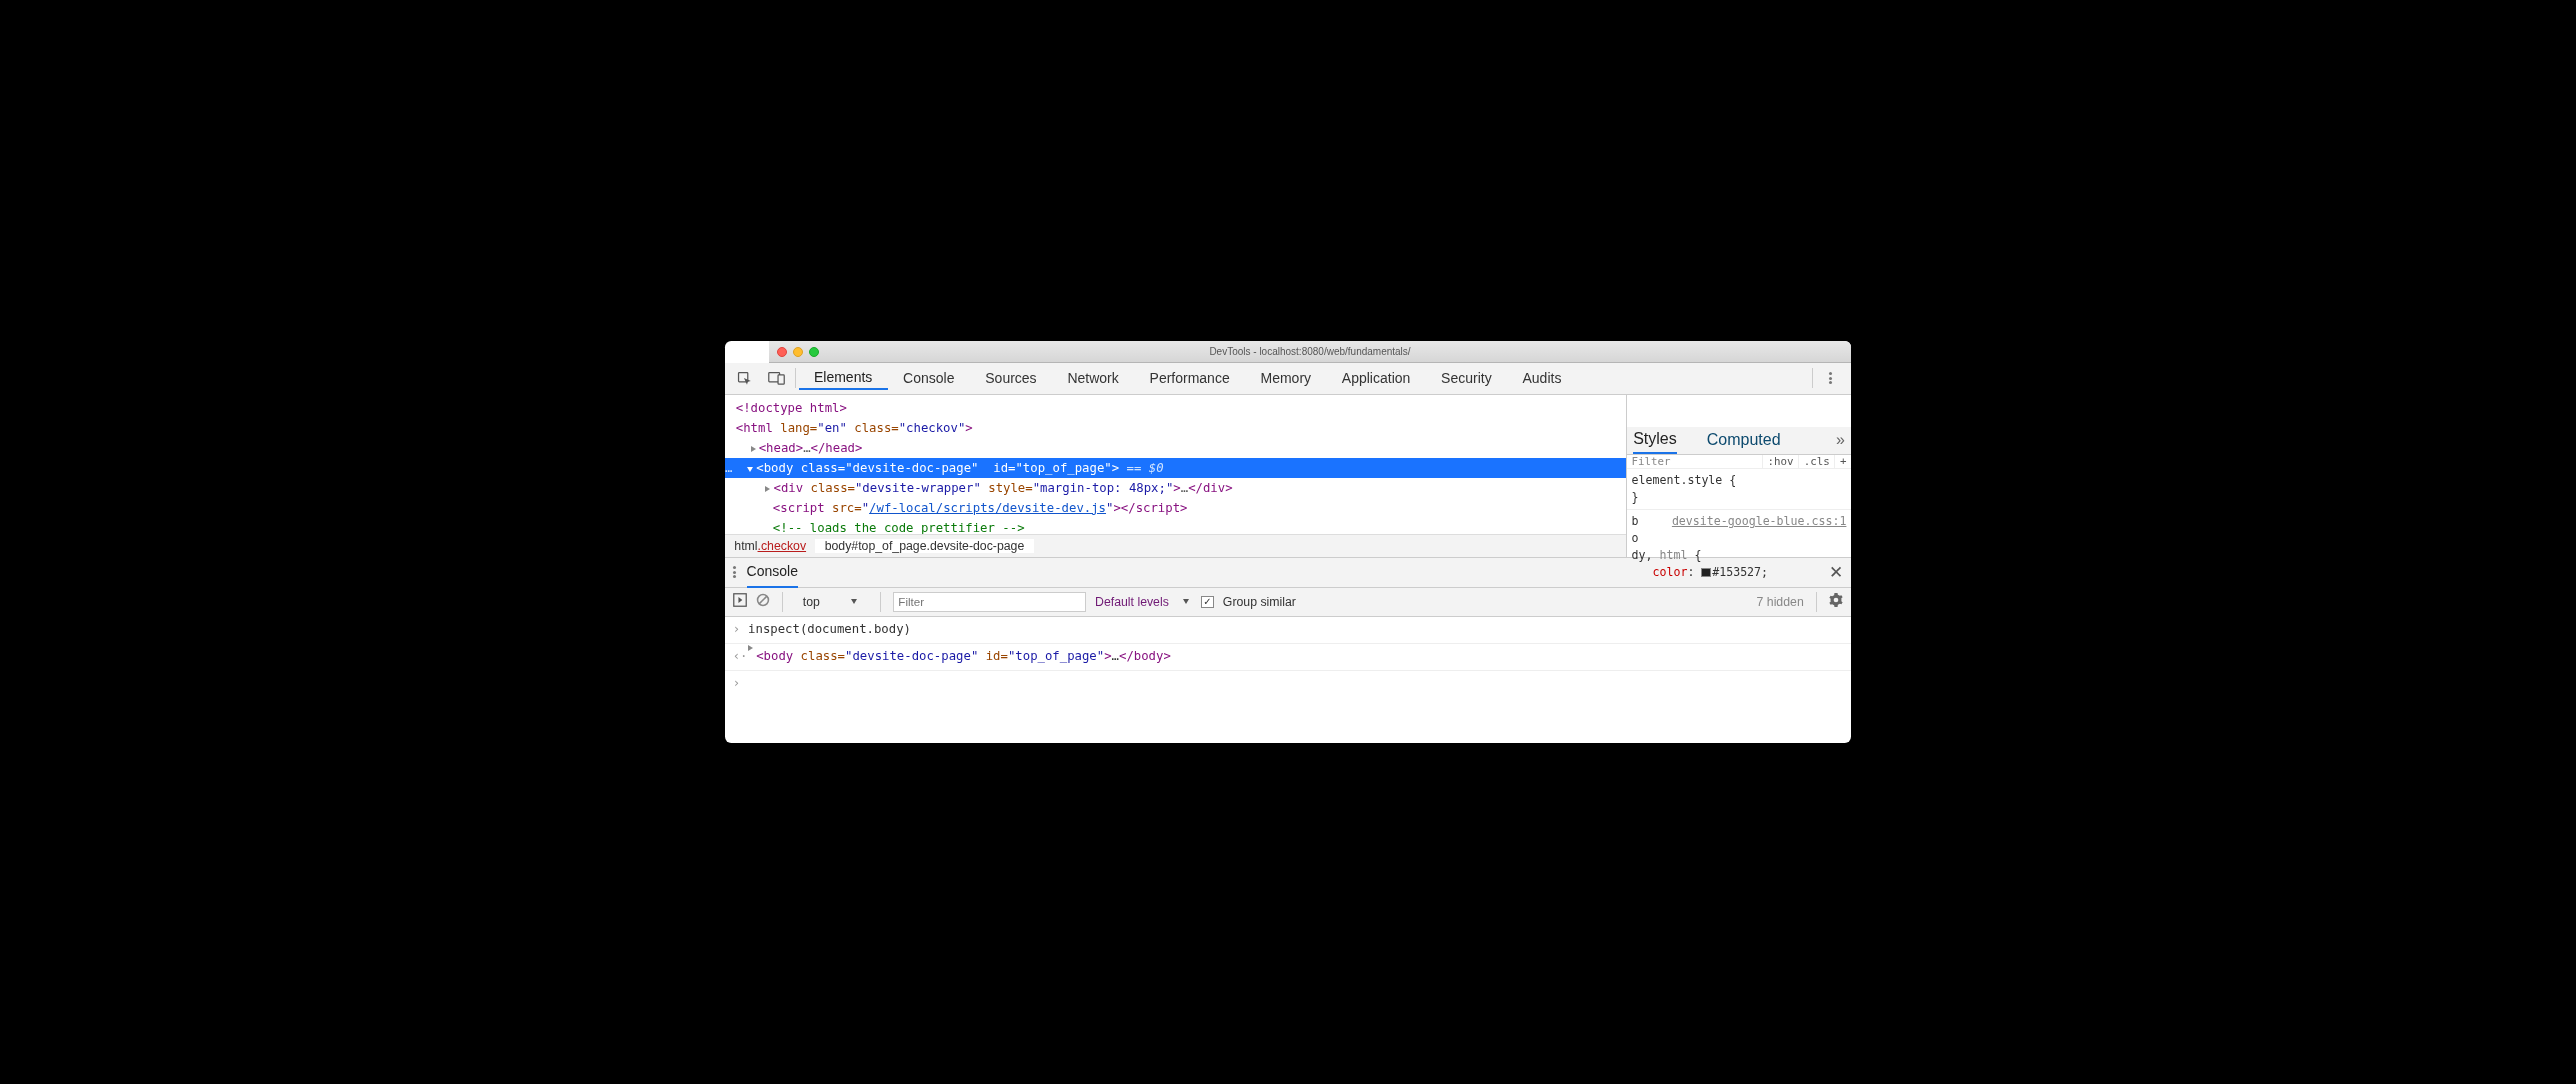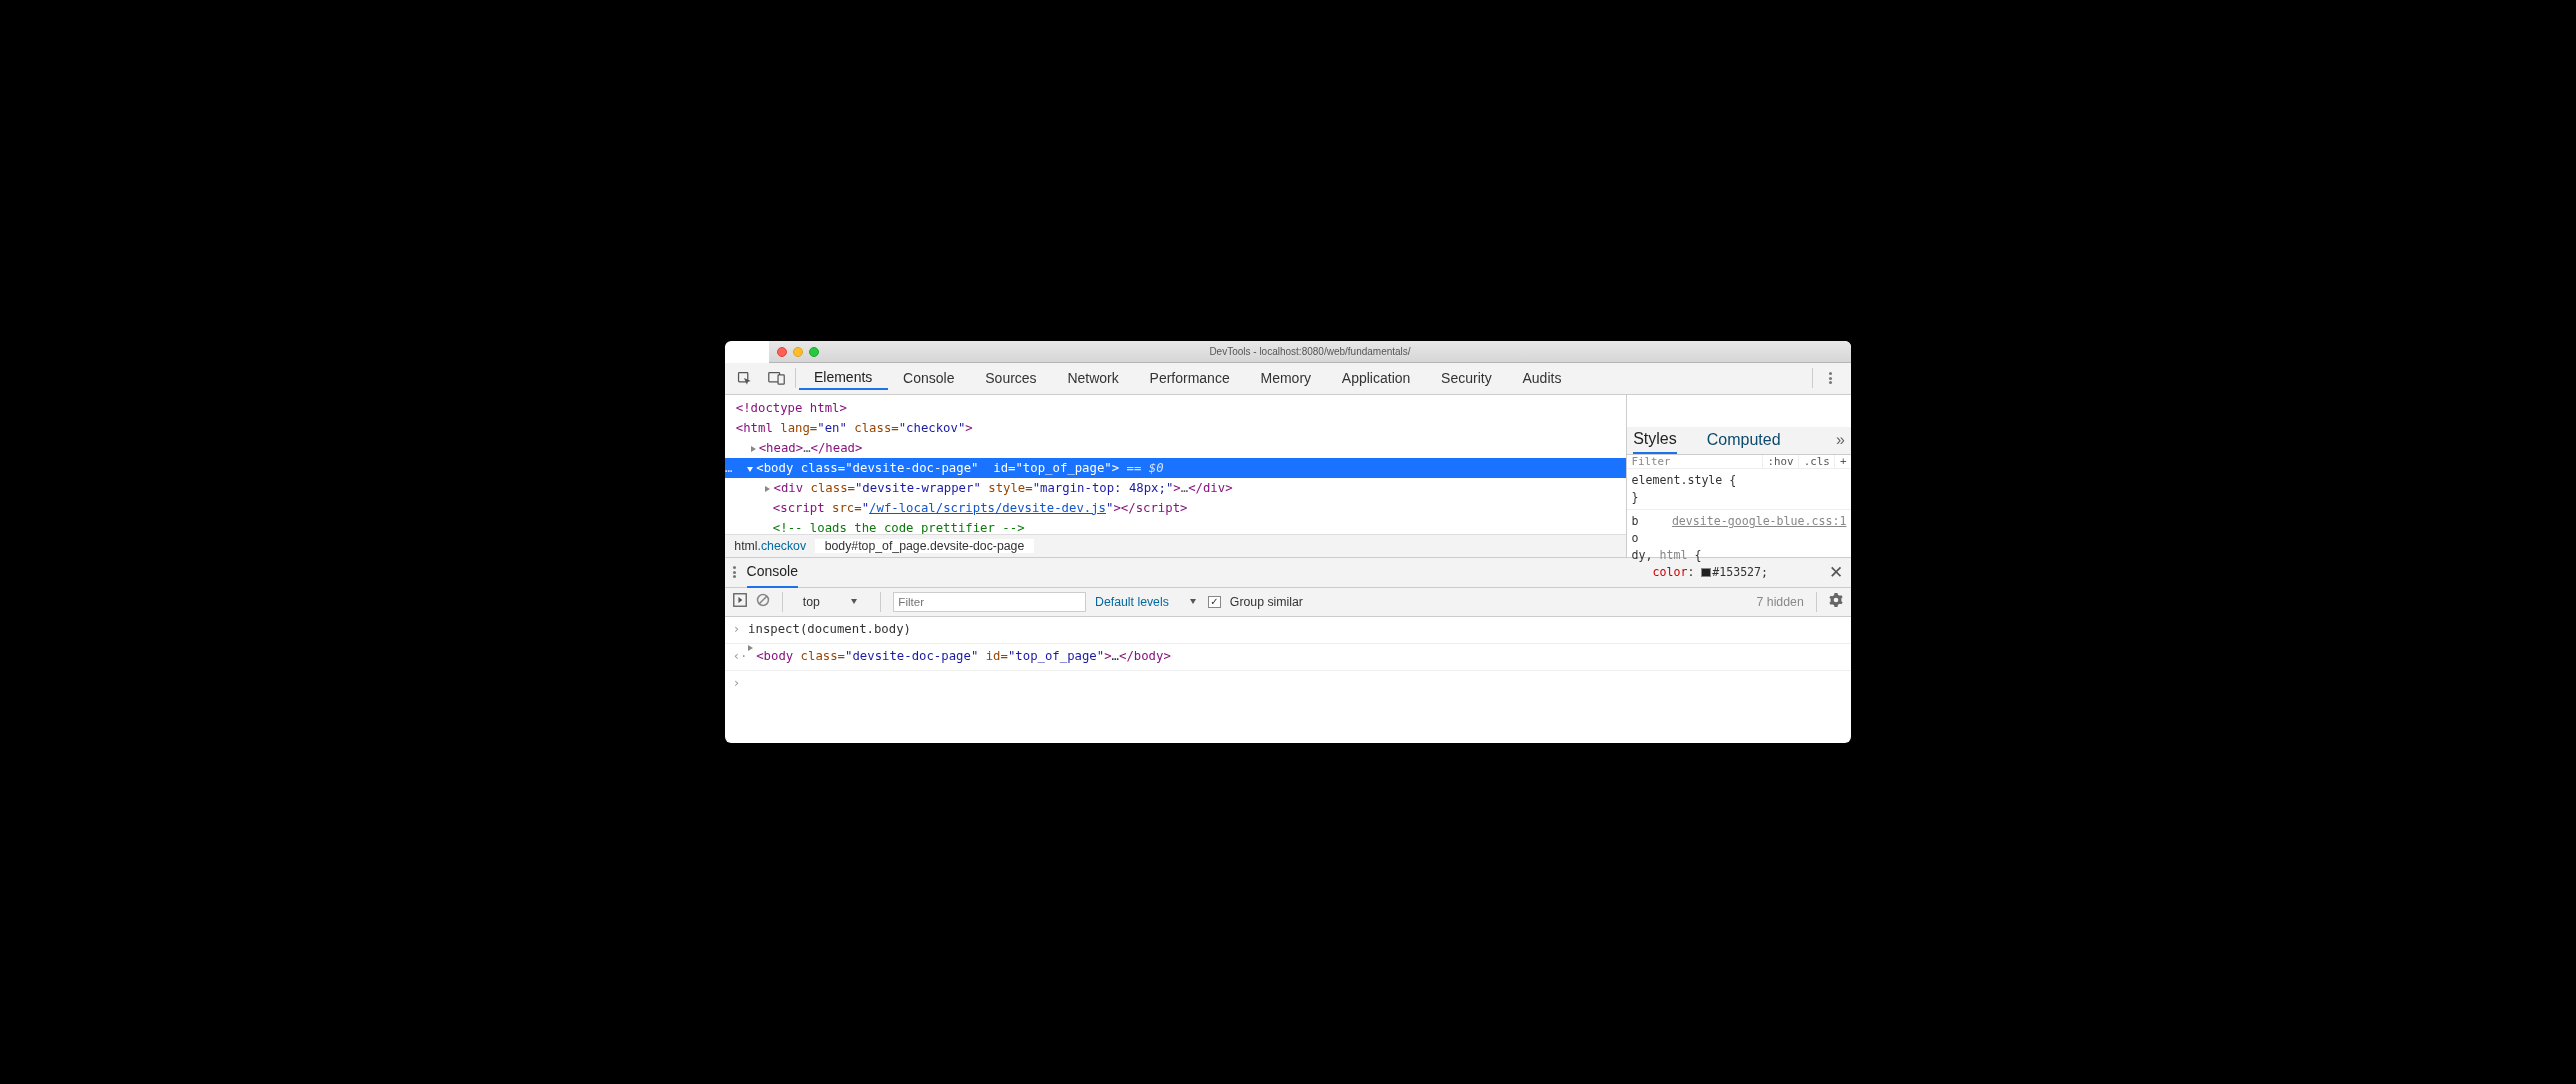--- a/index.html
+++ b/index.html
@@ -74,21 +74,21 @@
   }
   .sel-line .punct,.sel-line .tagn,.sel-line .attr,.sel-line .aval{ color:#fff;}
   .sel-line .ghost{ color:#cfe3ff; font-style:italic;}
   .sel-line .pre { color:#cfe3ff; }
   .tri { display:inline-block; width:0;height:0; border-style:solid; margin-right:3.1px;}
   .tri.right { border-width:3.9px 0 3.9px 5.4px; border-color:transparent transparent transparent #888;}
   .tri.down  { border-width:5.4px 3.9px 0 3.9px; border-color:#fff transparent transparent transparent;}
   
   .crumbs { height:23px; background:#f3f3f3; border-top:0.8px solid #ddd; display:flex; align-items:center; font-size:12.3px; color:#333; }
   .crumb { padding:0 9.3px; }
-  .crumb .orange{ color:#0369a1; }
+  .crumb .orange{ color:#b91c1c;text-decoration:underline; }
   .crumb.sel { background:#fff; }
   
   .sidepanel { width:224px; display:flex; flex-direction:column; }
   .stabs { height:28px; display:flex; align-items:center; border-bottom:0.8px solid #ccc; background:#f3f3f3; padding:0 6.2px; font-size:16px; gap:30px;margin-top:32px;}
   .stab { height:28px; display:flex; align-items:center; color:#0c4a6e; }
   .stab.active { color:#222; border-bottom:2.3px solid #1a73e8; }
   .chev2 { color:#666; margin-left:auto; }
   .filterrow { display:flex; align-items:center; border-bottom:0.8px solid #eee; height:23px; font-family:Menlo,monospace; font-size:10.8px; color:#888; }
   .filterrow .fi { flex:1; padding:0 4.6px; }
   .filterrow .btn { padding:0 4.6px; border-left:0.8px solid #eee; color:#555;}
@@ -107,21 +107,21 @@
   .kebab { color:#777; font-size:15.4px; letter-spacing:0; line-height:6.2px; display:flex; flex-direction:column; gap:1.5px;}
   .kebab span{ width:3.1px;height:3.1px;background:#777;border-radius:50%;}
   
   .ctoolbar {
     display:flex; align-items:center; height:29px; background:#f3f3f3;
     border-bottom:0.8px solid #ccc; padding:0 7.7px; gap:9.3px; font-size:12.3px; color:#333;
   }
   .dropdown { display:flex; align-items:center; gap:31px; background:#f3f3f3; padding:1.5px 6.2px; border:0.8px solid transparent;}
   .dropdown .dtri{ border-width:5.4px 3.9px 0 3.9px; border-color:#555 transparent transparent transparent;}
   .finput { background:#fff; border:0.8px solid #ccc; height:20px; width:193px; padding:0 4.6px; color:#888; font-size:11.6px;}
-  .levels { display:flex; align-items:center; gap:21px; color:#0369a1; }
+  .levels { display:flex; align-items:center; gap:14px; color:#701a75; }
   .cb { width:12.3px;height:12.3px; border:0.8px solid #888; background:#fff; display:inline-flex; align-items:center; justify-content:center; font-size:10px; color:#333;}
   .hiddenc { margin-left:auto; color:#888; }
   .gear { color:#666; }
   
   .cbody { font-family:Menlo,monospace; font-size:12.3px; line-height:23px; color:#333; }
   .crow { display:flex; padding:1.5px 7.7px; border-bottom:0.8px solid #eee; }
   .crow .gly { width:15.4px; color:#999; }
   .prompt { color:#1a73e8; }
 </style>
 </head>

